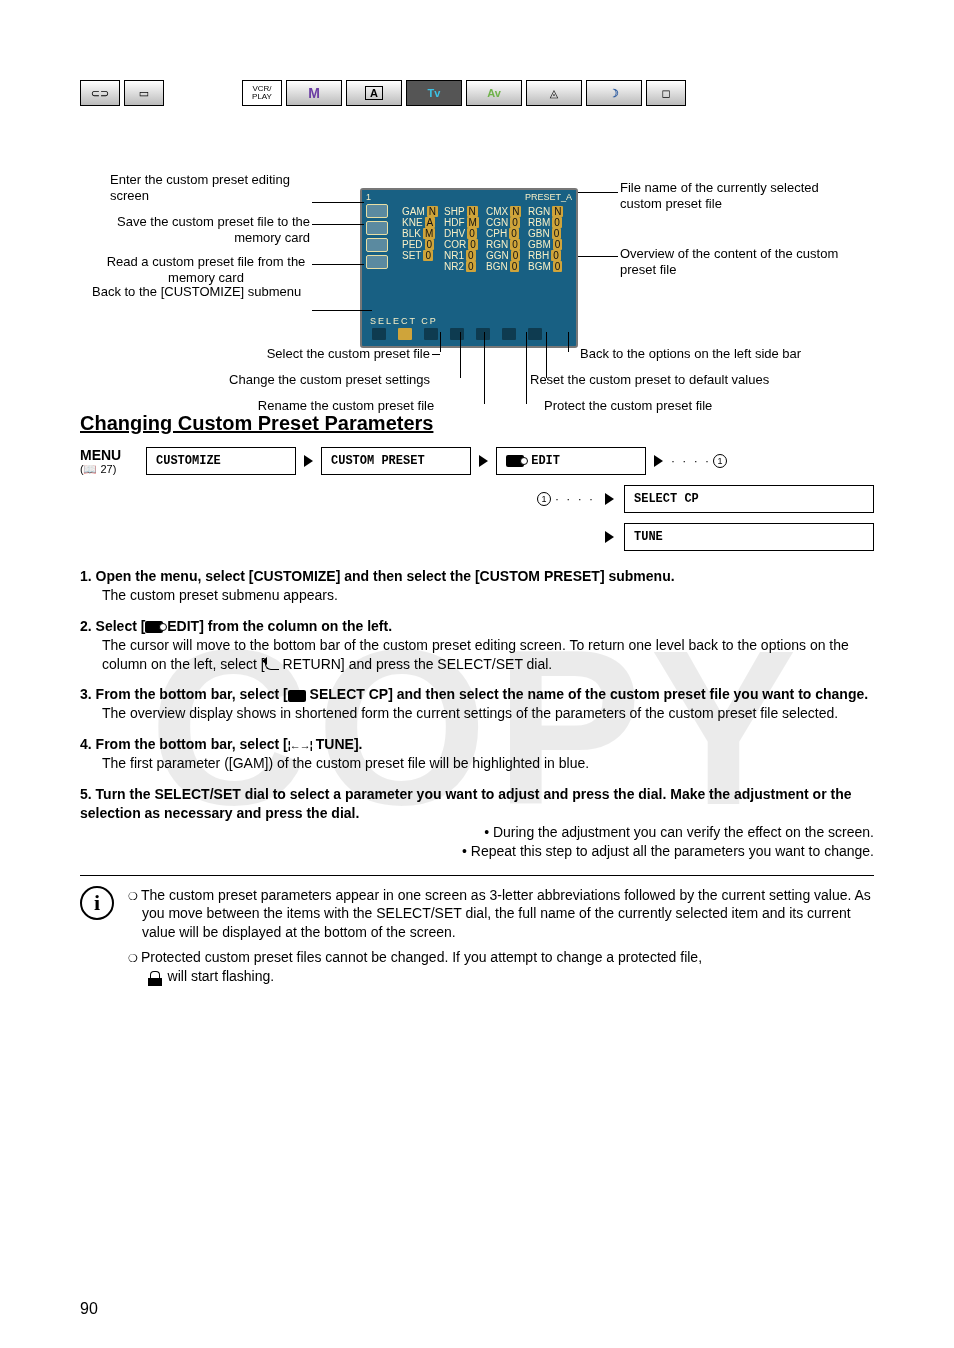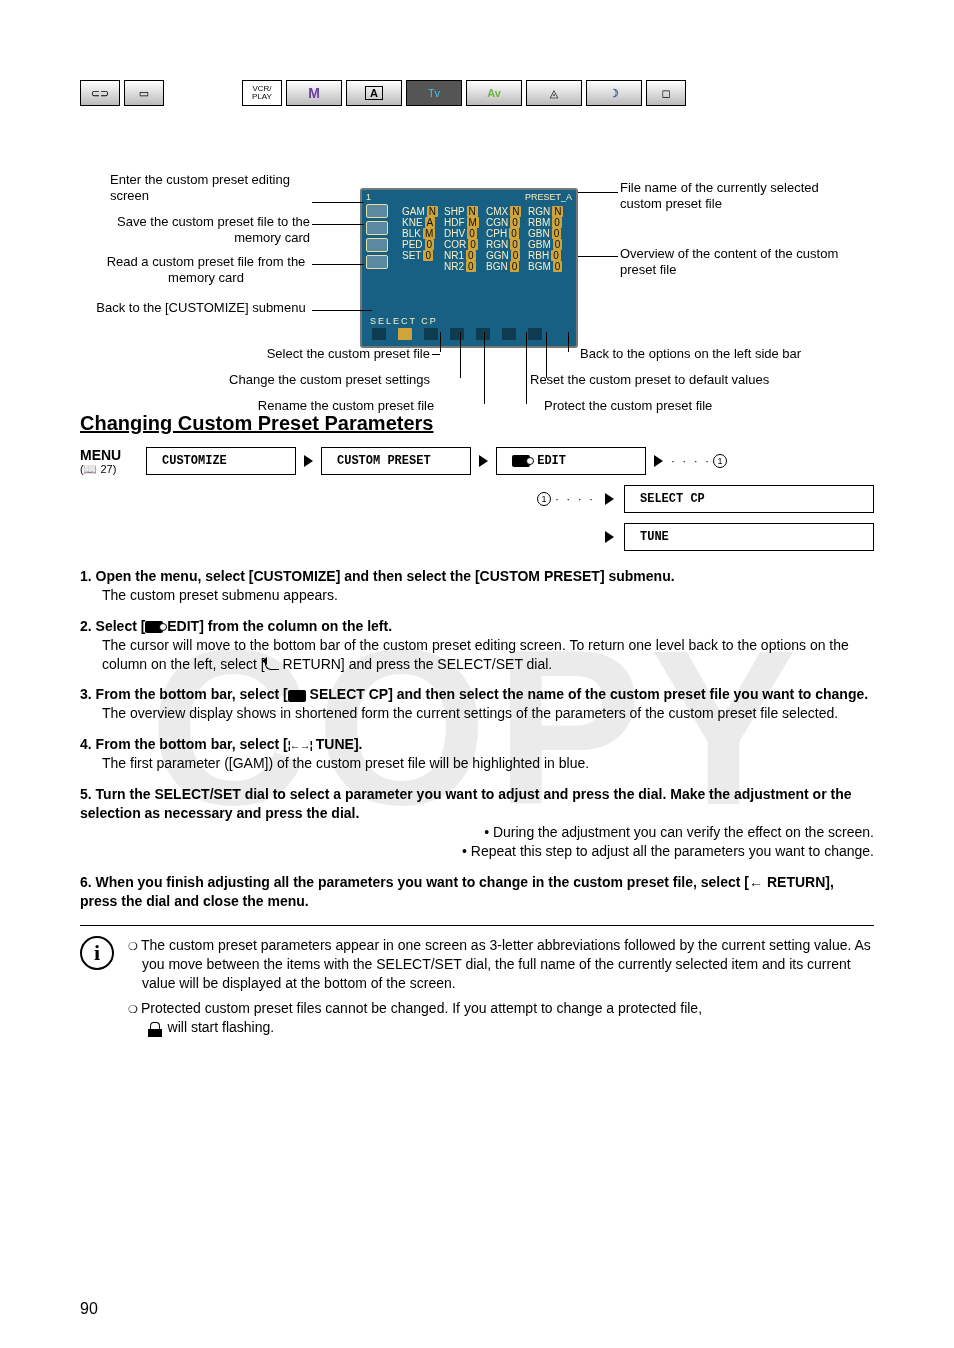--- a/index.html
+++ b/index.html
@@ -26,21 +26,21 @@
   }
   .content { position: relative; z-index: 1; }
 
   
   .modebar { display: flex; gap: 4px; margin-bottom: 26px; align-items: stretch; }
   .modebox { border: 1px solid #000; height: 26px; display:flex; align-items:center; justify-content:center; font-size:11px; padding:0 4px; }
   .modebox.grad { background: linear-gradient(#fff,#bbb); }
   .modebox.dark { background: #555; color:#fff; }
   .modebox.narrow { width: 40px; }
   .modebox.mid { width: 56px; }
-  .tv-txt { color:#3cc3e6; font-weight:normal; }
+  .tv-txt { color:#3cc3e6; font-weight:bold; }
   .av-txt { color:#6fb24a; font-weight:bold; }
   .m-txt  { color:#6b3da3; font-weight:bold; font-size:14px;}
 
   
   .diagram { position: relative; height: 260px; margin-bottom: 20px; }
   .screen { position:absolute; left:280px; top:56px; width:218px; height:160px; background:#186083; border:2px solid #777; border-radius:3px; }
   .screen .titlebar { background:#186083; color:#f7efc6; font-size:9px; padding:2px 4px; display:flex; justify-content:space-between; }
   .screen .gridzone { position:absolute; left:40px; right:6px; top:16px; bottom:34px; }
   .screen .row { display:flex; font-size:10px; color:#f7efc6; line-height:11px; }
   .screen .cell { width:33%; display:flex; gap:2px;}
@@ -59,21 +59,21 @@
   .leader { position:absolute; border-top:1px solid #000; }
   .leader.v { border-top:none; border-left:1px solid #000; }
 
   
   h2.section { font-size: 20px; font-weight: bold; text-decoration: underline; color:#000; margin: 16px 0 12px; }
 
   
   .menupath { display:flex; align-items:flex-start; gap:10px; margin-bottom:8px;}
   .menupath .menulabel { font-weight:bold; font-size:14px; }
   .menupath .pageref { font-size:11px; }
-  .boxbtn { border:1px solid #000; padding:6px 15px; font-family: "Courier New", monospace; font-size:12px; font-weight:bold; display:inline-flex; align-items:center; min-width:150px; }
+  .boxbtn { border:1px solid #000; padding:6px 9px; font-family: "Courier New", monospace; font-size:12px; font-weight:bold; display:inline-flex; align-items:center; min-width:150px; }
   .arrow-tri { width:0;height:0;border-top:6px solid transparent;border-bottom:6px solid transparent;border-left:9px solid #000; margin:0 6px; align-self:center;}
   .dots { letter-spacing:2px; font-size:12px; }
   .circ1 { display:inline-flex; width:14px; height:14px; border:1px solid #000; border-radius:50%; align-items:center; justify-content:center; font-size:9px; }
   .row2, .row3 { display:flex; align-items:center; justify-content:flex-end; gap:4px; margin-top:10px; }
   .row2 .boxbtn, .row3 .boxbtn { min-width:168px;}
 
   
   ol.steps { list-style:none; margin-top:16px; }
   ol.steps > li { margin-bottom:12px; font-size:14px; line-height:1.35; }
   ol.steps > li .num { font-weight:bold; }
@@ -277,21 +277,21 @@
 
   <div class="callout" style="left:30px; top:40px; width:200px; text-align:left">Enter the custom preset editing screen</div>
   <div class="leader" style="left:232px; top:70px; width:52px"></div>
 
   <div class="callout" style="left:18px; top:82px; width:212px; text-align:right">Save the custom preset file to the memory card</div>
   <div class="leader" style="left:232px; top:92px; width:52px"></div>
 
   <div class="callout" style="left:22px; top:122px; width:208px; text-align:center">Read a custom preset file from the memory card</div>
   <div class="leader" style="left:232px; top:132px; width:52px"></div>
 
-  <div class="callout" style="left:12px; top:168px; width:218px; text-align:center">Back to the [CUSTOMIZE] submenu</div>
+  <div class="callout" style="left:12px; top:152px; width:218px; text-align:left">Back to the [CUSTOMIZE] submenu</div>
   <div class="leader" style="left:232px; top:178px; width:60px"></div>
 
   <div class="callout right" style="left:540px; top:48px; width:230px">File name of the currently selected custom preset file</div>
   <div class="leader" style="left:498px; top:60px; width:40px"></div>
 
   <div class="callout right" style="left:540px; top:114px; width:240px">Overview of the content of the custom preset file</div>
   <div class="leader" style="left:498px; top:124px; width:40px"></div>
 
   <div class="callout" style="left:110px; top:214px; width:240px; text-align:right">Select the custom preset file</div>
   <div class="leader v" style="left:356px; top:216px; height:-6px"></div>
@@ -381,24 +381,20 @@
 
   <li>
     <span class="num">5.</span>
     <span class="stitle">Turn the SELECT/SET dial to select a parameter you want to adjust and press the dial. Make the adjustment or the selection as necessary and press the dial.</span>
     <ul>
       <li>During the adjustment you can verify the effect on the screen.</li>
       <li>Repeat this step to adjust all the parameters you want to change.</li>
     </ul>
   </li>
 
-  <li>
-    <span class="num">6.</span>
-    <span class="stitle"><span>When you finish adjusting all the parameters you want to change in the custom preset file, select [</span><span class="glyph back">←</span><span> RETURN], press the dial and close the menu.</span></span>
-  </li>
 </ol>
 
 <div class="infobox">
   <div class="icon">i</div>
   <ul>
     <li>The custom preset parameters appear in one screen as 3-letter abbreviations followed by the current setting value. As you move between the items with the SELECT/SET dial, the full name of the currently selected item and its current value will be displayed at the bottom of the screen.</li>
     <li><span>Protected custom preset files cannot be changed. If you attempt to change a protected file,</span><br>&nbsp;&nbsp;<span class="glyph lock"></span>&nbsp;<span> will start flashing.</span></li>
   </ul>
 </div>
 

